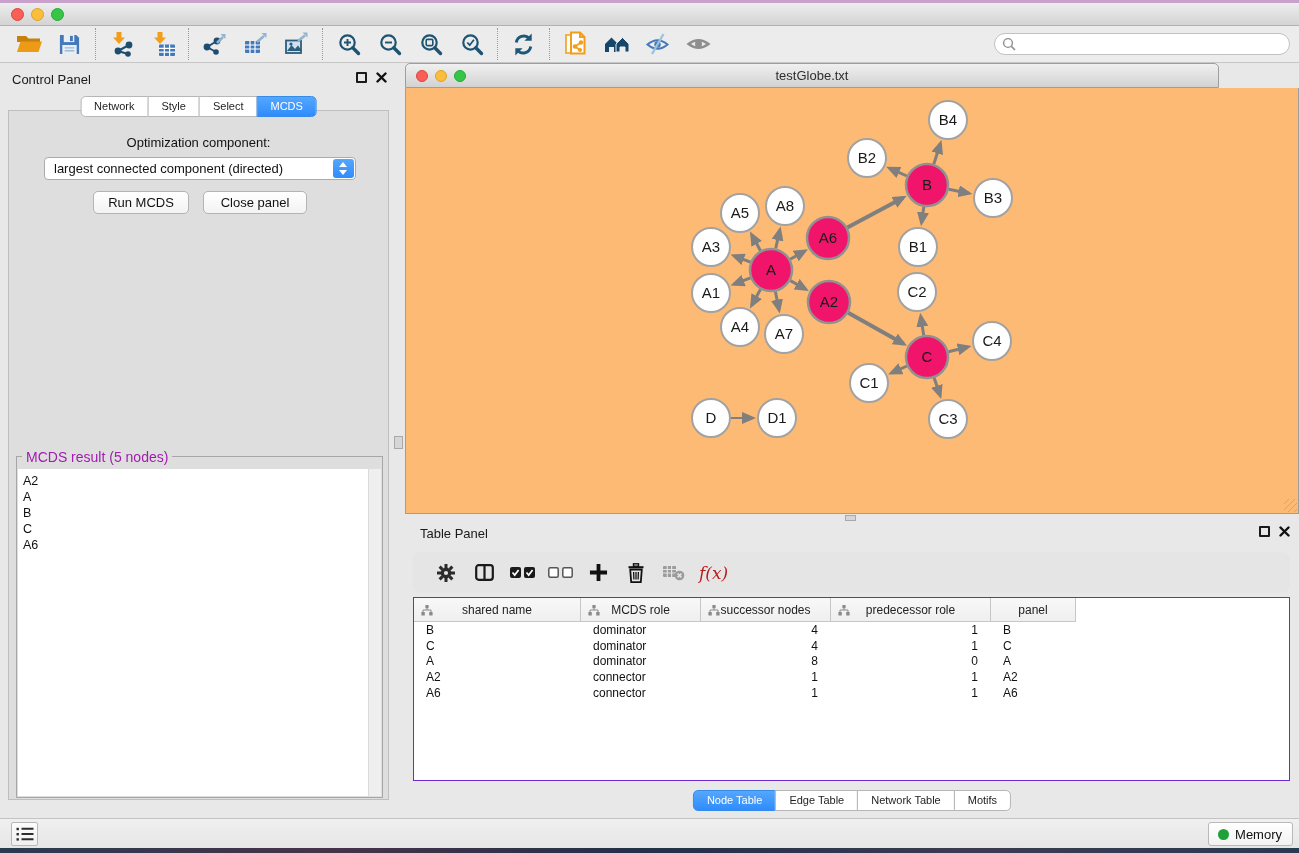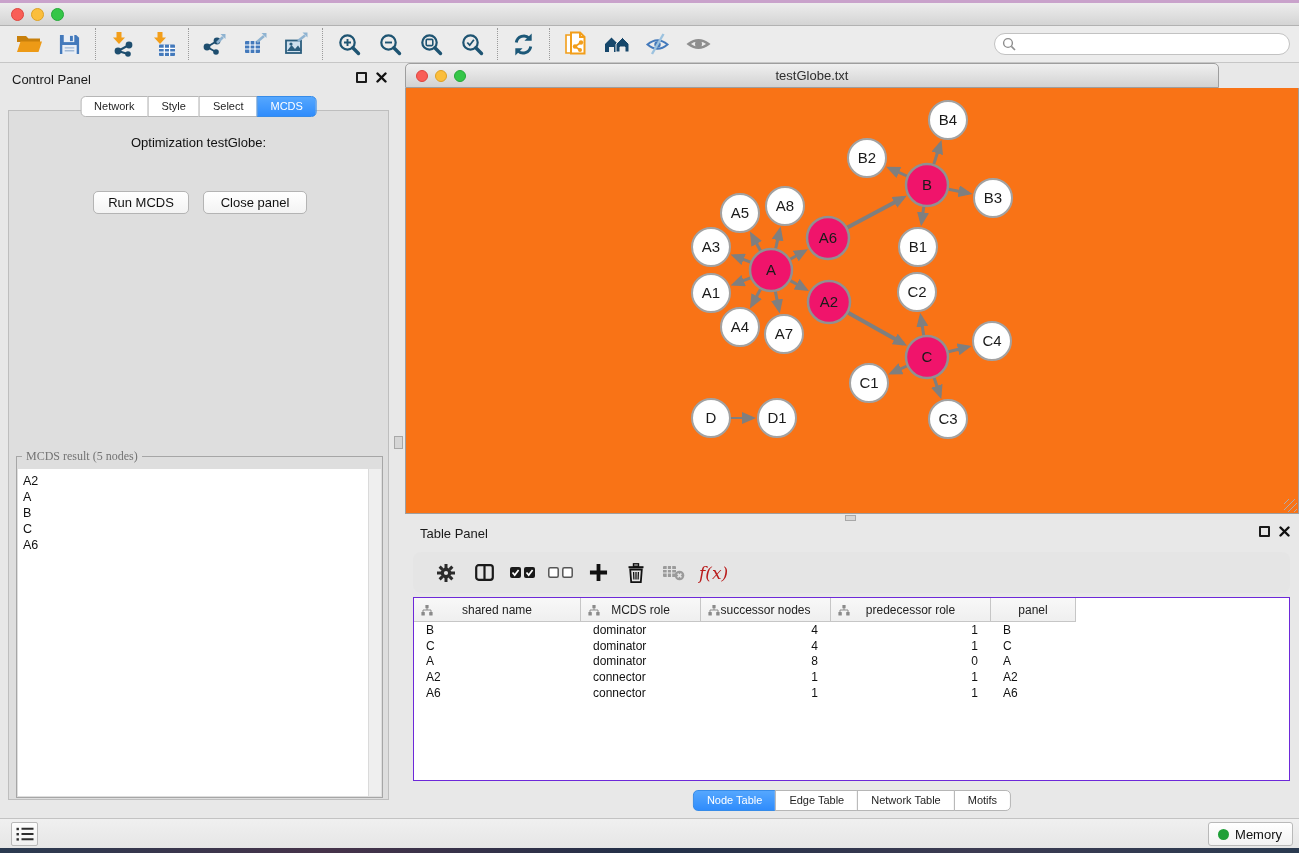--- a/index.html
+++ b/index.html
@@ -44,35 +44,35 @@
   border-radius:4px; font-size:13px; color:#111; display:flex; align-items:center; padding-left:9px; }
 .stepper { position:absolute; right:1px; top:1px; width:21px; height:19px; background:linear-gradient(#55A7FE,#2F8CFC); border-radius:3px; }
 .stepper:before, .stepper:after { content:""; position:absolute; left:6px; border-left:4.5px solid transparent; border-right:4.5px solid transparent; }
 .stepper:before { top:3px; border-bottom:5px solid #fff; }
 .stepper:after { bottom:3px; border-top:5px solid #fff; }
 .btn { position:absolute; height:23px; background:linear-gradient(#FFFFFF,#F3F3F3); border:1px solid #B4B4B4; border-radius:5px;
   font-size:13px; color:#111; display:flex; align-items:center; justify-content:center; font-family:"Liberation Sans",sans-serif; }
 .btn-run { left:84px; top:80px; width:96px; }
 .btn-close { left:194px; top:80px; width:104px; }
 .groupbox { position:absolute; left:7px; top:345px; width:367px; height:342px; border:1px solid #A6A6A6; background:#DEDEDE; }
-.legend { position:absolute; top:-8px; left:5px; background:#DEDEDE; padding:0 4px; font-size:12px; color:#737373;font-family:Liberation Serif, serif; }
+.legend { position:absolute; top:-8px; left:5px; background:#DEDEDE; padding:0 4px; font-size:14px; color:#a21caf; }
 .listbox { position:absolute; left:1px; right:1px; top:12px; bottom:1px; background:#fff; }
 .list-items { padding:4px 0 0 5px; font-size:12.5px; color:#111; }
 .list-item { line-height:16px; }
 .scroll-track { position:absolute; right:0; top:0; bottom:0; width:13px; background:#EFEFEF; border-left:1px solid #DADADA; }
 .divider-handle-v { position:absolute; left:394px; top:373px; width:9px; height:13px; background:#D6D6D6; border:1px solid #A8A8A8; }
 .divider-handle-h { position:absolute; left:845px; top:452px; width:11px; height:6px; background:#D6D6D6; border:1px solid #A8A8A8; }
 
 
 .net-window { position:absolute; left:405px; top:0; width:814px; height:451px; }
 .net-titlebar { height:25px; background:linear-gradient(#F0F0F0,#D2D2D2); border:1px solid #9E9E9E; border-radius:5px 5px 0 0; position:relative; }
 .net-lights { position:absolute; left:10px; top:6px; display:flex; gap:7px; }
 .nlight { width:12px; height:12px; border-radius:50%; }
 .net-title { text-align:center; font-size:13px; color:#2E2E2E; line-height:23px; }
-.net-canvas { position:absolute; top:25px; left:0; width:894px; height:426px; background:#f97316; border:1px solid #9E9E9E; border-top:none; }
+.net-canvas { position:absolute; top:25px; left:0; width:894px; height:426px; background:#fdba74; border:1px solid #9E9E9E; border-top:none; }
 #net-svg { display:block; font-family:"Liberation Sans",sans-serif; }
 .resize-grip { position:absolute; right:1px; bottom:1px; width:13px; height:13px;
   background:repeating-linear-gradient(135deg, transparent 0 3px, #ADADAD 3px 4.2px); }
 
 
 .table-panel { position:absolute; left:405px; top:457px; width:894px; height:298px; }
 .tp-title { position:absolute; left:15px; top:6px; font-size:13px; color:#1A1A1A; }
 .tp-controls { position:absolute; right:9px; top:6px; display:flex; gap:9px; align-items:center; }
 .tp-toolbar { position:absolute; left:8px; top:32px; width:877px; height:41px; background:#E5E5E5; border-radius:8px;
   display:flex; align-items:center; padding-left:14px; }
@@ -260,21 +260,25 @@
         <path d="M1.5 1.5 L9.5 9.5 M9.5 1.5 L1.5 9.5" stroke="#111" stroke-width="2.4" stroke-linecap="round"></path>
       </svg>
     </div>
     <div class="seg-tabs" id="control-tabs">
         <div class="seg-tab">Network</div>
         <div class="seg-tab">Style</div>
         <div class="seg-tab">Select</div>
         <div class="seg-tab active">MCDS</div>
       </div>
     <div class="cp-inner">
-      <div class="opt-label">Optimization testGlobe:</div>
+      <div class="opt-label">Optimization component:</div>
+      <div class="criterion">
+        <span>largest connected component (directed)</span>
+        <span class="stepper"></span>
+      </div>
       <button class="btn btn-run">Run MCDS</button>
       <button class="btn btn-close">Close panel</button>
       <div class="groupbox">
         <span class="legend">MCDS result (5 nodes)</span>
         <div class="listbox">
           <div class="list-items" id="mcds-list">
               <div class="list-item">A2</div>
               <div class="list-item">A</div>
               <div class="list-item">B</div>
               <div class="list-item">C</div>

